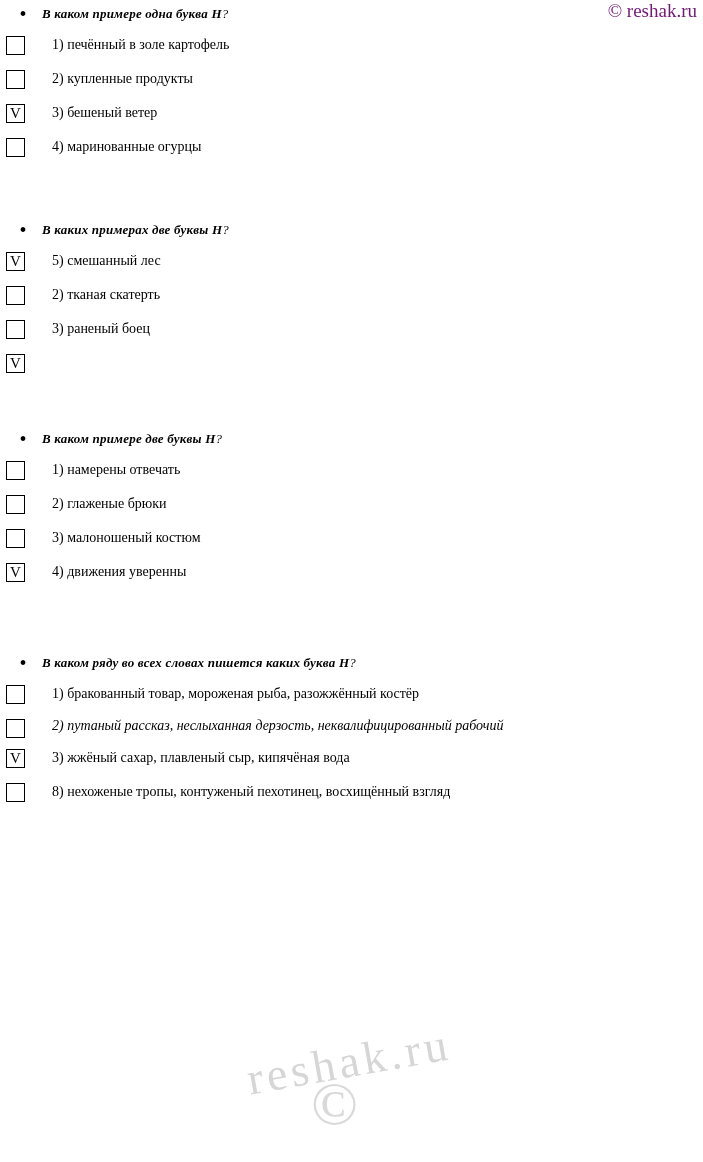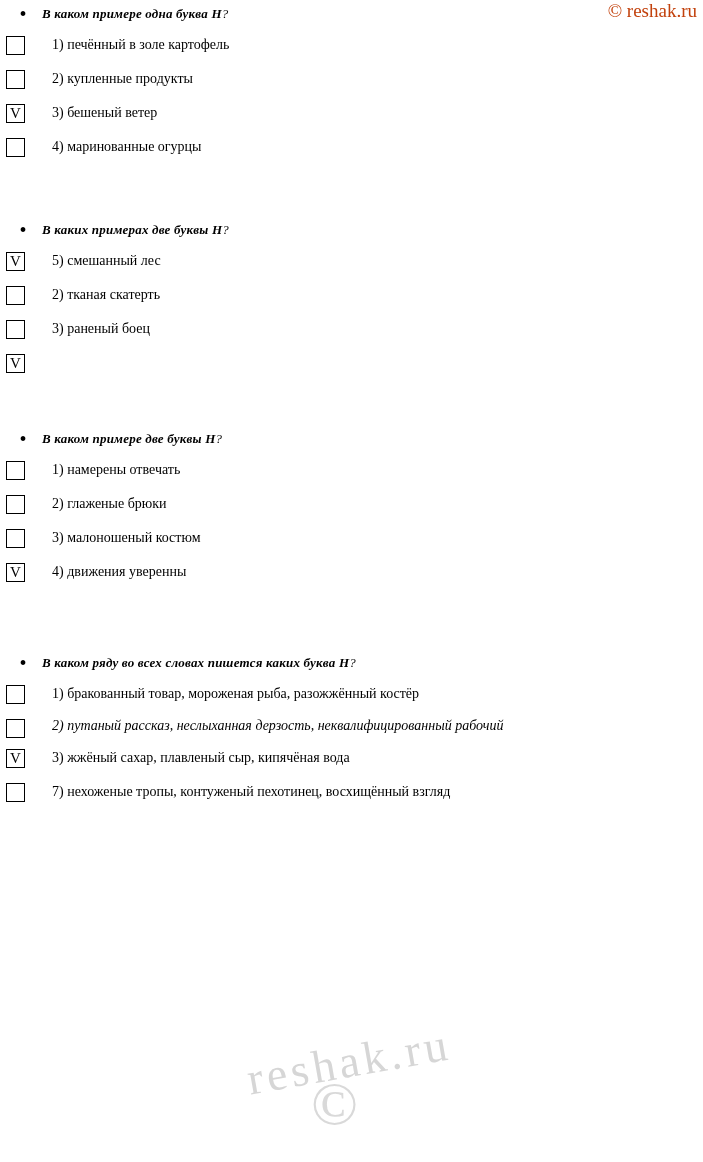--- a/index.html
+++ b/index.html
@@ -21,21 +21,21 @@
     height: 1162px;
     box-sizing: border-box;
     padding: 0 4px;
   }
   .watermark-top {
     position: absolute;
     top: 0px;
     right: 6px;
     font-family: "Liberation Serif", serif;
     font-size: 19px;
-    color: #c2410c;
+    color: #701a75;
     white-space: nowrap;
   }
   .watermark-center {
     position: absolute;
     left: 246px;
     top: 1035px;
     font-family: "Liberation Serif", serif;
     font-size: 46px;
     letter-spacing: 4px;
     color: rgba(120,120,120,0.30);
@@ -221,21 +221,21 @@
       <div class="option">
         <span class="checkbox"></span>
         <span class="opt-text wrap">2) путаный рассказ, неслыханная дерзость, неквалифицированный рабочий</span>
       </div>
       <div class="option">
         <span class="checkbox">V</span>
         <span class="opt-text">3) жжёный сахар, плавленый сыр, кипячёная вода</span>
       </div>
       <div class="option">
         <span class="checkbox"></span>
-        <span class="opt-text">7) нехоженые тропы, контуженый пехотинец, восхищённый взгляд</span>
+        <span class="opt-text">8) нехоженые тропы, контуженый пехотинец, восхищённый взгляд</span>
       </div>
     </div>
   </div>
 
   <div class="watermark-center">
     <span>reshak.ru</span>
     <span class="c-mark">©</span>
   </div>
 
 </div>

